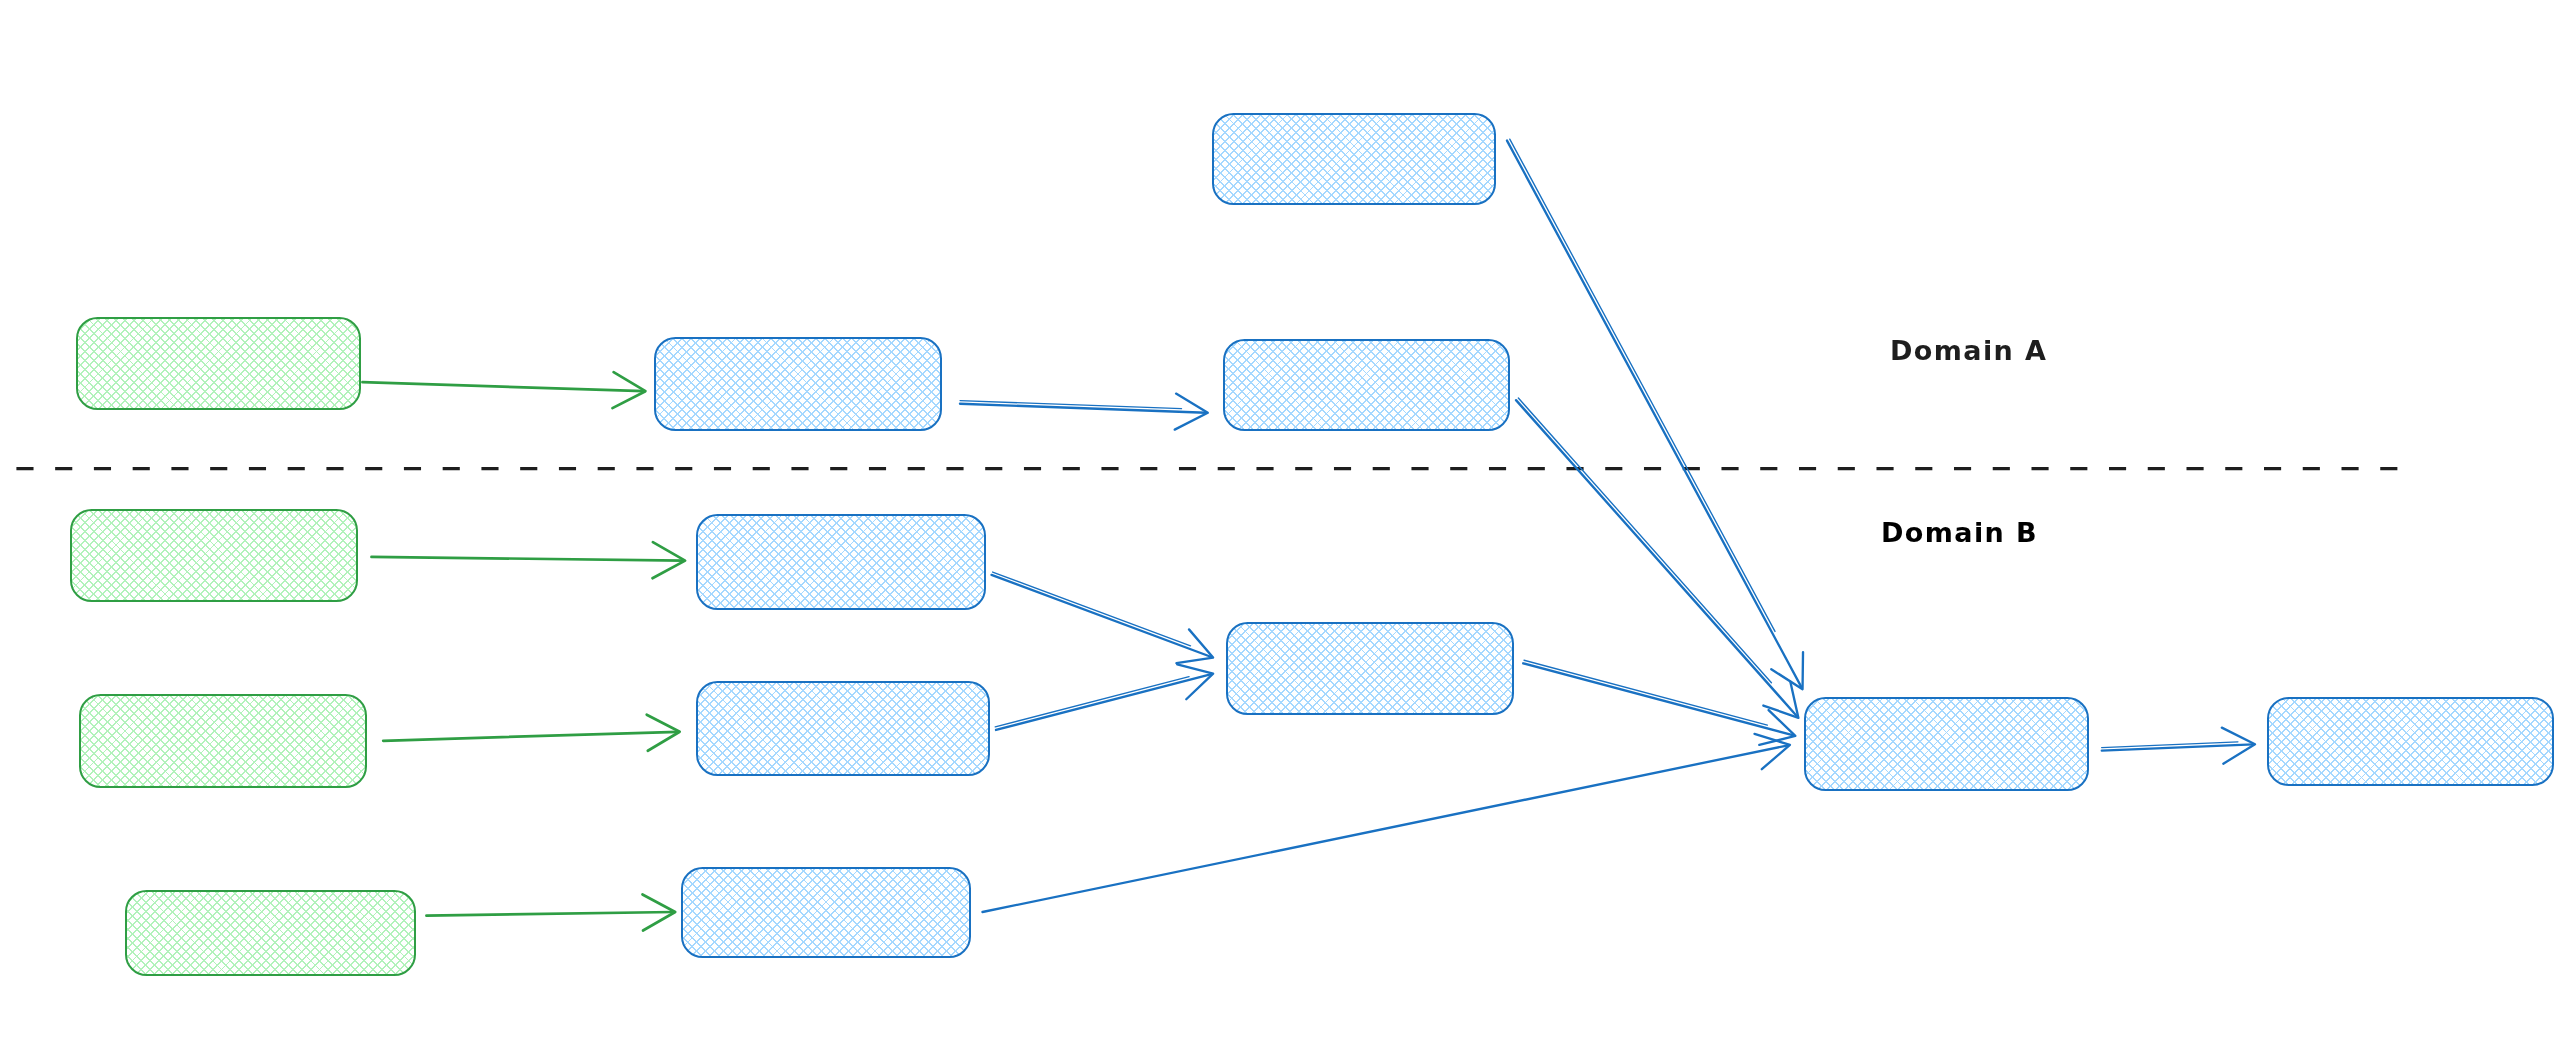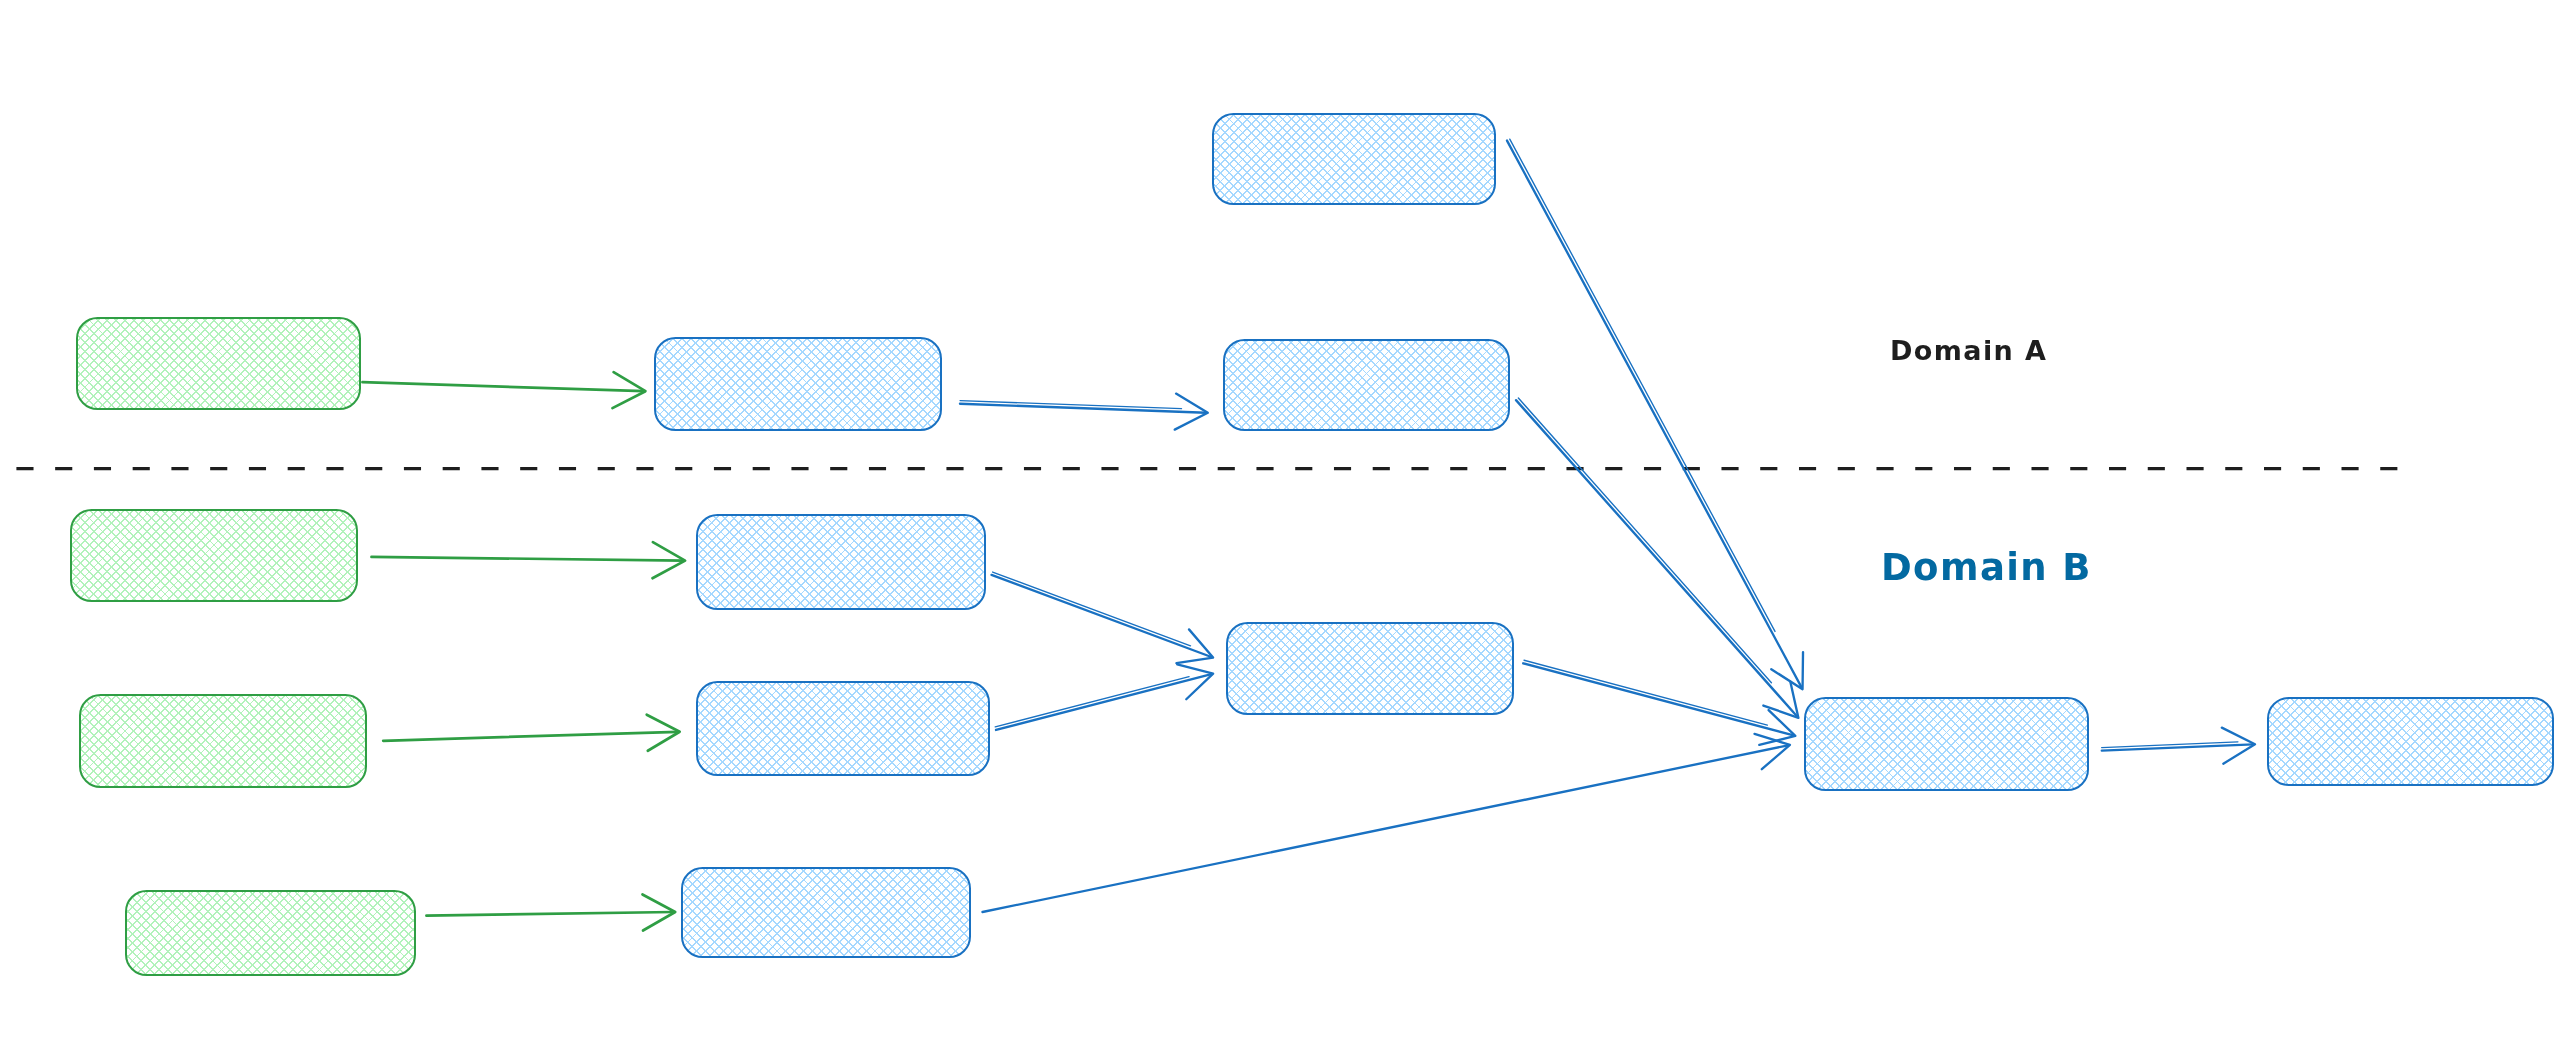--- a/index.html
+++ b/index.html
@@ -92,16 +92,16 @@
       <div class="node" style="left: 79px; top: 694px; width: 288px; height: 94px; border: 2.3px solid rgb(47, 158, 68); background-image: repeating-linear-gradient(45deg, rgb(178, 242, 187) 0px, rgb(178, 242, 187) 1.4px, transparent 1.4px, transparent 6.3px), repeating-linear-gradient(-45deg, rgb(178, 242, 187) 0px, rgb(178, 242, 187) 1.4px, transparent 1.4px, transparent 6.3px);"></div>
       <div class="node" style="left: 696px; top: 681px; width: 294px; height: 95px; border: 2.3px solid rgb(25, 113, 194); background-image: repeating-linear-gradient(45deg, rgb(165, 216, 255) 0px, rgb(165, 216, 255) 1.4px, transparent 1.4px, transparent 6.3px), repeating-linear-gradient(-45deg, rgb(165, 216, 255) 0px, rgb(165, 216, 255) 1.4px, transparent 1.4px, transparent 6.3px);"></div>
       <div class="node" style="left: 1226px; top: 622px; width: 288px; height: 93px; border: 2.3px solid rgb(25, 113, 194); background-image: repeating-linear-gradient(45deg, rgb(165, 216, 255) 0px, rgb(165, 216, 255) 1.4px, transparent 1.4px, transparent 6.3px), repeating-linear-gradient(-45deg, rgb(165, 216, 255) 0px, rgb(165, 216, 255) 1.4px, transparent 1.4px, transparent 6.3px);"></div>
       <div class="node" style="left: 125px; top: 890px; width: 291px; height: 86px; border: 2.3px solid rgb(47, 158, 68); background-image: repeating-linear-gradient(45deg, rgb(178, 242, 187) 0px, rgb(178, 242, 187) 1.4px, transparent 1.4px, transparent 6.3px), repeating-linear-gradient(-45deg, rgb(178, 242, 187) 0px, rgb(178, 242, 187) 1.4px, transparent 1.4px, transparent 6.3px);"></div>
       <div class="node" style="left: 681px; top: 867px; width: 290px; height: 91px; border: 2.3px solid rgb(25, 113, 194); background-image: repeating-linear-gradient(45deg, rgb(165, 216, 255) 0px, rgb(165, 216, 255) 1.4px, transparent 1.4px, transparent 6.3px), repeating-linear-gradient(-45deg, rgb(165, 216, 255) 0px, rgb(165, 216, 255) 1.4px, transparent 1.4px, transparent 6.3px);"></div>
       <div class="node" style="left: 1804px; top: 697px; width: 285px; height: 94px; border: 2.3px solid rgb(25, 113, 194); background-image: repeating-linear-gradient(45deg, rgb(165, 216, 255) 0px, rgb(165, 216, 255) 1.4px, transparent 1.4px, transparent 6.3px), repeating-linear-gradient(-45deg, rgb(165, 216, 255) 0px, rgb(165, 216, 255) 1.4px, transparent 1.4px, transparent 6.3px);"></div>
       <div class="node" style="left: 2267px; top: 697px; width: 287px; height: 89px; border: 2.3px solid rgb(25, 113, 194); background-image: repeating-linear-gradient(45deg, rgb(165, 216, 255) 0px, rgb(165, 216, 255) 1.4px, transparent 1.4px, transparent 6.3px), repeating-linear-gradient(-45deg, rgb(165, 216, 255) 0px, rgb(165, 216, 255) 1.4px, transparent 1.4px, transparent 6.3px);"></div>
     </div>
 
   <div class="domain-label" id="label-a" style="left: 1890px; top: 335px; font-size: 27px; color: rgb(30, 30, 30);">Domain A</div>
-  <div class="domain-label" id="label-b" style="left: 1881px; top: 546px; font-size: 37px; color: #0369a1;">Domain B</div>
+  <div class="domain-label" id="label-b" style="left: 1881px; top: 517px; font-size: 27px; color: #000000;">Domain B</div>
 
 </div>
 
 
 </body></html>

